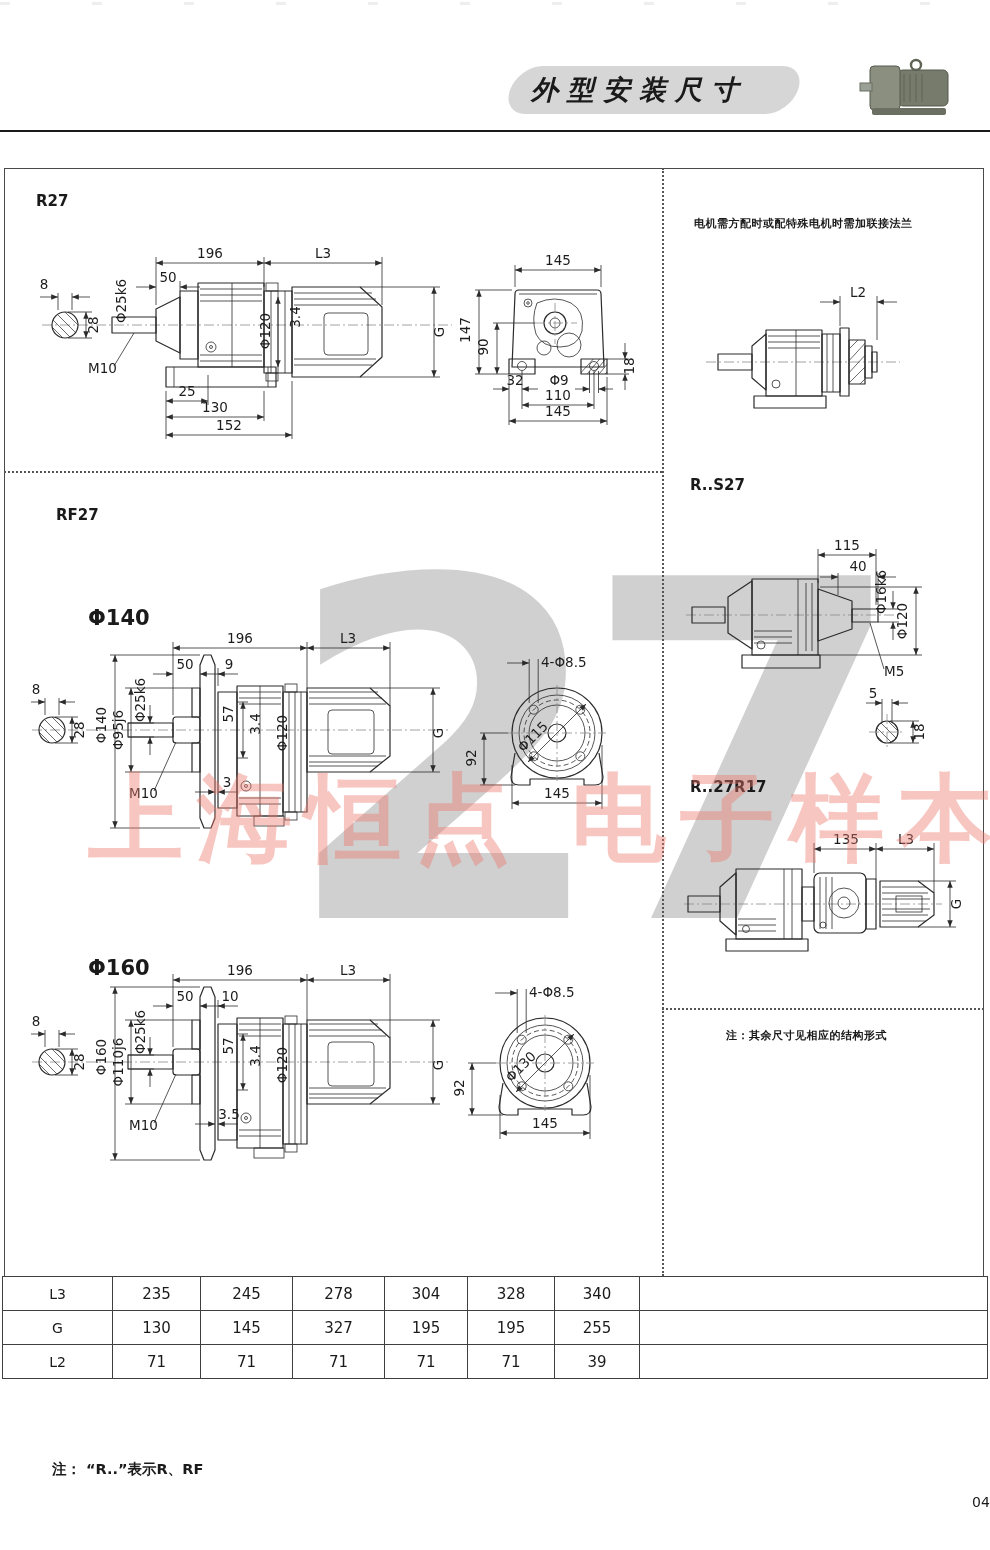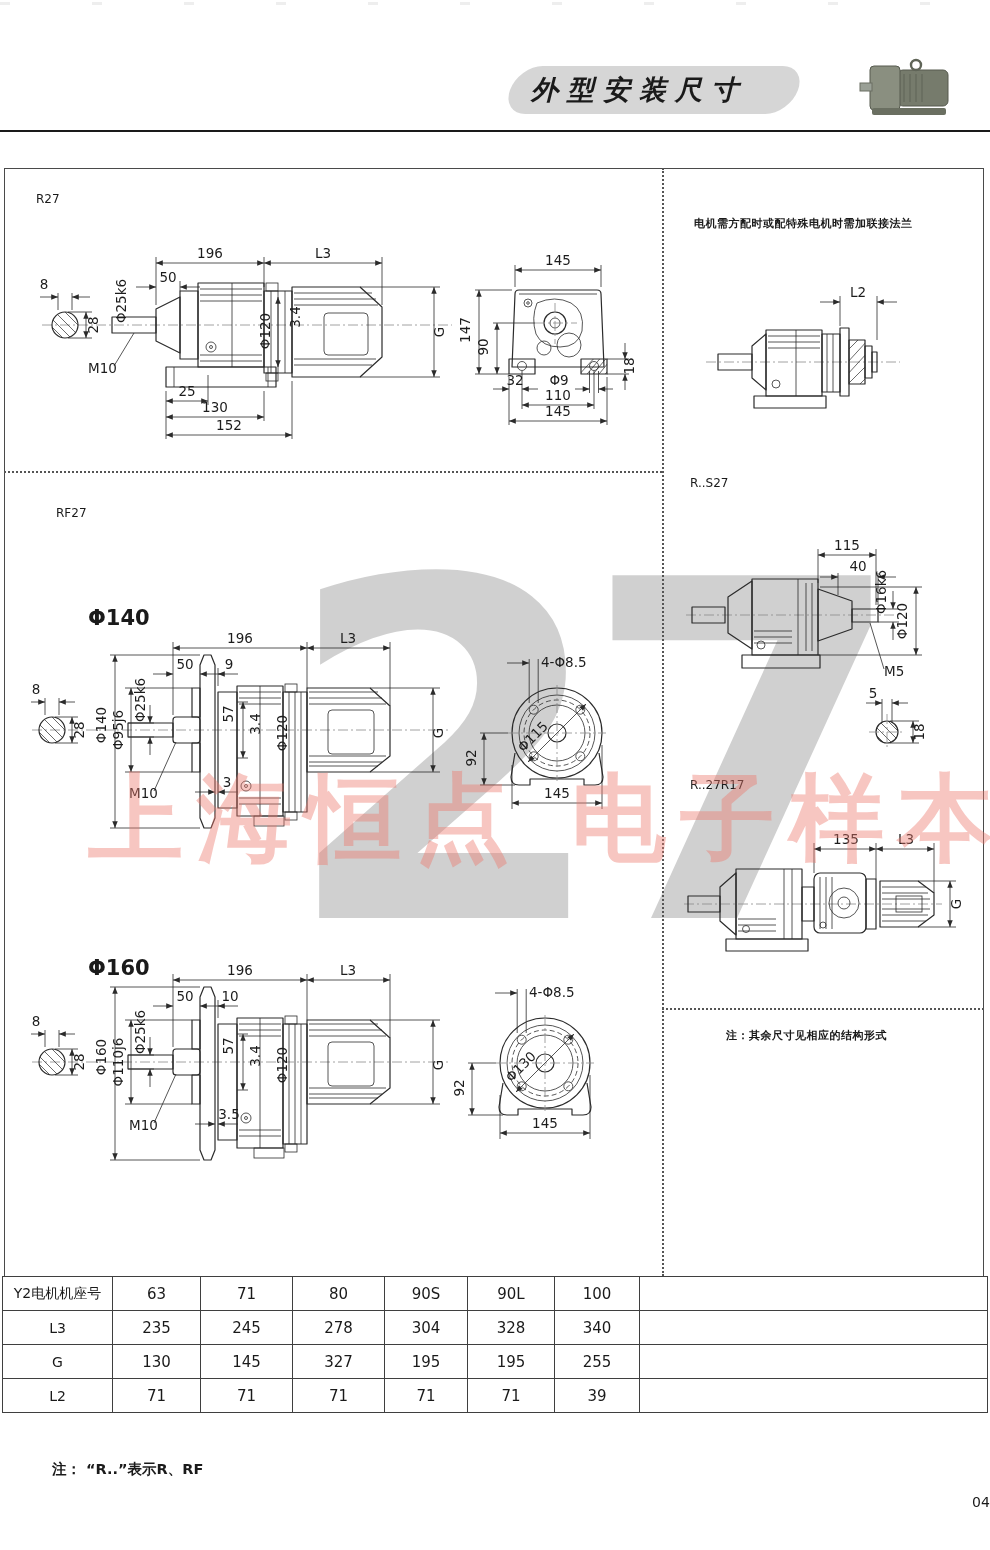--- a/index.html
+++ b/index.html
@@ -13,21 +13,21 @@
                 font-weight:bold;font-style:italic;letter-spacing:9px;}
   .header-rule{left:0;top:130px;width:990px;height:2px;background:#1a1a1a;}
   .top-ticks{left:0;top:2px;width:990px;height:3px;opacity:.5;
      background:repeating-linear-gradient(90deg,#ddd 0 10px,transparent 10px 92px);}
   
   .frame{left:4px;top:168px;width:978px;height:1108px;border:1.5px solid #4a4a4a;border-bottom:none;}
   .vdiv{left:662px;top:168px;height:1108px;width:0;border-left:2px dotted #555;}
   .hdivL{left:4px;top:471px;width:658px;height:0;border-top:2px dotted #555;}
   .hdivR{left:662px;top:1008px;width:322px;height:0;border-top:2px dotted #555;}
   
-  .h1{font-weight:normal;font-size:12px;}
+  .h1{font-weight:bold;font-size:15px;}
   .h2{font-weight:bold;font-size:21px;}
   .note{font-weight:bold;font-size:11px;letter-spacing:.5px;}
   
   .wm-big{left:282px;top:540px;font-size:470px;font-weight:bold;line-height:.92;
           letter-spacing:-28px;color:rgba(150,150,150,.45);z-index:0;pointer-events:none;}
   .wm-pink{left:88px;top:756px;font-size:95px;font-weight:bold;letter-spacing:14px;
            color:rgba(236,120,108,.42);z-index:6;pointer-events:none;white-space:nowrap;}
   svg{position:absolute;z-index:2;overflow:visible;}
   svg text{font-family:"DejaVu Sans",sans-serif;font-size:13.5px;fill:#1c1c1c;}
   .o{fill:none;stroke:#2b2b2b;stroke-width:1.2;stroke-linejoin:round;}
@@ -709,30 +709,20 @@
       <col style="width:46px">
       <col style="width:46px">
       <col style="width:46px">
   <col style="width:83px">
       <col style="width:87px">
       <col style="width:42px">
       <col style="width:43px">
       <col>
  </colgroup>
  <tbody>
-      <tr>
-  <td class="lab">Y2电机机座号</td>
-  <td colspan="2">63</td>
-  <td colspan="2">71</td>
-  <td colspan="2">80</td>
-  <td>90S</td>
-  <td>90L</td>
-  <td colspan="2">100</td>
-  <td></td>
- </tr>
  <tr>
   <td class="lab">L3</td>
   <td colspan="2">235</td>
   <td colspan="2">245</td>
   <td colspan="2">278</td>
   <td>304</td>
   <td>328</td>
   <td colspan="2">340</td>
   <td></td>
  </tr>

